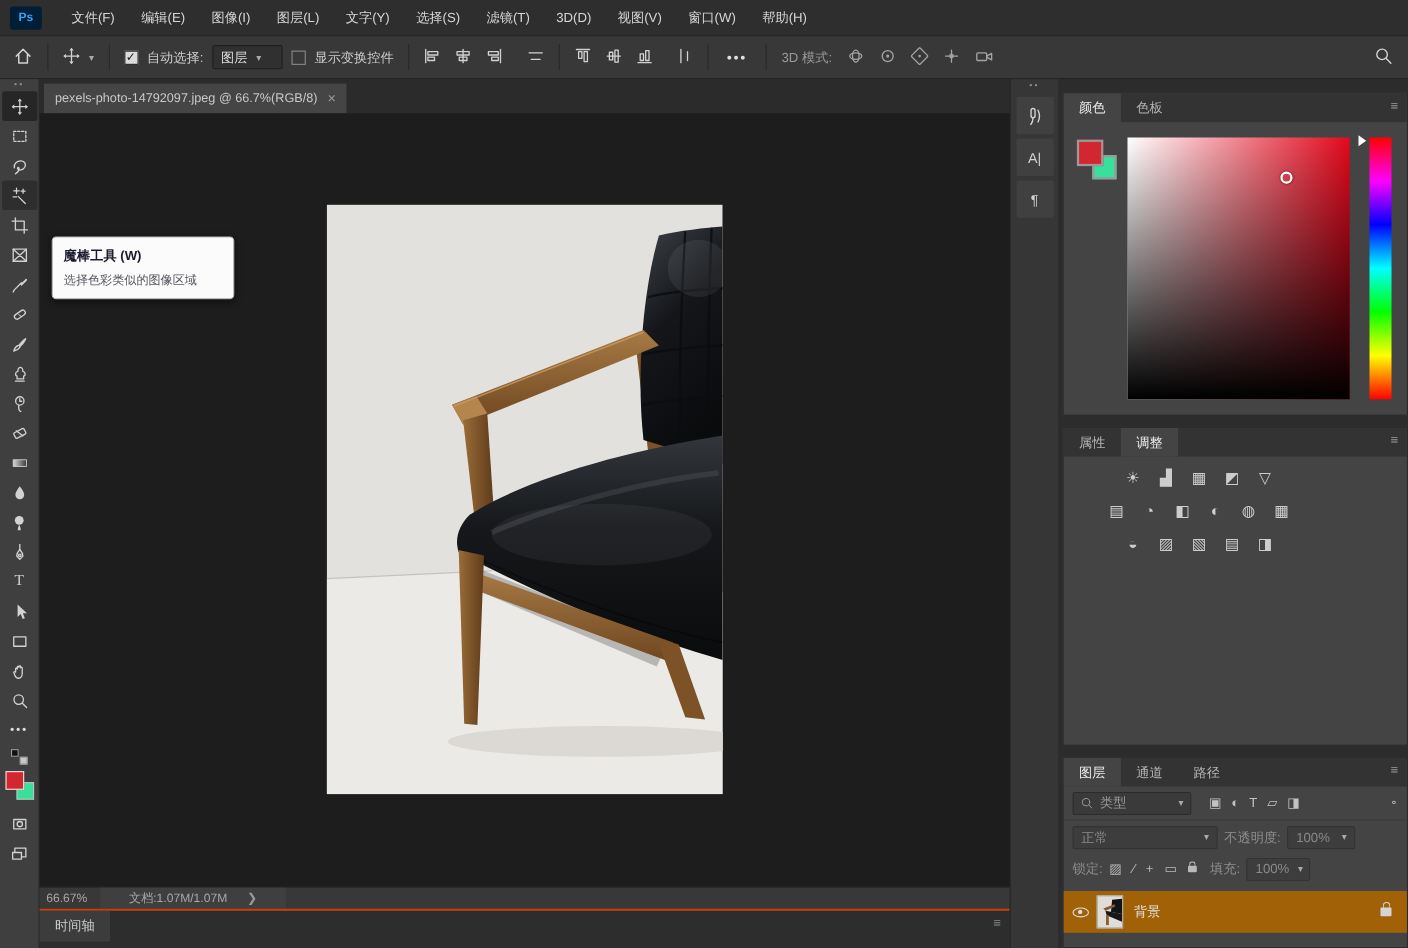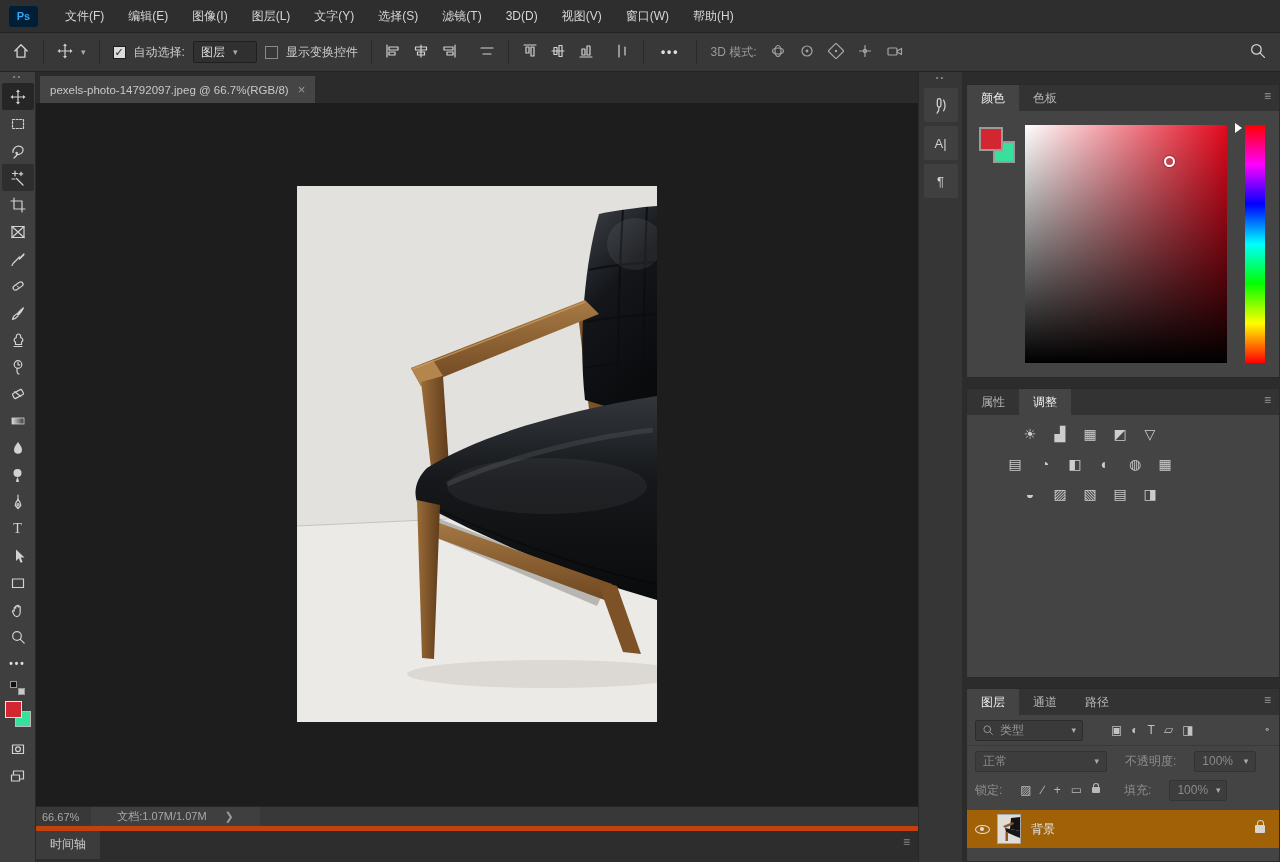--- a/index.html
+++ b/index.html
@@ -58,21 +58,21 @@
   .photo { position:absolute; left:261px; top:83px; width:360px; height:536px; }
   .tooltip { position:absolute; left:11px; top:112px; width:166px; background:#fbfbfb;
     border:1px solid #b7b7b7; border-radius:4px; padding:8px 10px 9px; box-shadow:0 2px 6px rgba(0,0,0,.5); }
   .tooltip .tt-title { color:#1b1b2e; font-weight:bold; font-size:12px; }
   .tooltip .tt-desc { color:#55555f; font-size:11px; margin-top:6px; }
   .statusbar { height:20px; background:#383838; border-top:1px solid #262626; display:flex;
     align-items:center; color:#a8a8a8; font-size:11px; }
   .statusbar .zoom-ro { padding:0 12px 0 6px; }
   .statusbar .doc-box { background:#3f3f3f; height:100%; display:flex; align-items:center; padding:0 26px; }
   .statusbar .chev2 { margin-left:18px; color:#9a9a9a; }
-  .timeline { height:36px; background:#2d2d2d; border-top:5px solid #c2410c; display:flex; align-items:flex-start; }
+  .timeline { height:36px; background:#2d2d2d; border-top:2px solid #c2410c; display:flex; align-items:flex-start; }
   .tl-tab { background:#3c3c3c; color:#c9c9c9; padding:5px 14px 6px; font-size:12px; }
   .tl-menu { margin-left:auto; color:#8a8a8a; padding:4px 8px; font-size:12px; }
 
   
   .dock { width:362px; display:flex; background:#2c2c2c; }
   .dock-strip { width:44px; background:#363636; border-left:1px solid #282828; display:flex;
     flex-direction:column; align-items:center; padding-top:3px; gap:4px; }
   .strip-btn { width:34px; height:34px; background:#404040; border-radius:2px; display:flex;
     align-items:center; justify-content:center; color:#d0d0d0; font-size:13px; }
   .panels { flex:1; display:flex; flex-direction:column; padding:12px 0 0 4px; }
@@ -100,21 +100,21 @@
   
   .panel.adjust { height:290px; margin-bottom:10px; }
   .adj-body { padding:10px 14px; }
   .adj-title { color:#cfcfcf; margin-bottom:14px; }
   .adj-rows { display:flex; flex-direction:column; gap:11px; padding-right:66px; }
   .adj-row { display:flex; justify-content:center; gap:7px; }
   .adj-icon { width:23px; height:19px; color:#cdcdcd; font-size:14px; line-height:19px; text-align:center; }
 
   
   .panel.layers { flex:1; }
-  .lr { display:flex; align-items:center; padding:0 8px; gap:18px; }
+  .lr { display:flex; align-items:center; padding:0 8px; gap:6px; }
   .filter-row { height:31px; border-bottom:1px solid #393939; }
   .search-box { background:#3a3a3a; border:1px solid #2c2c2c; border-radius:2px; height:21px;
     display:flex; align-items:center; gap:6px; padding:0 6px; width:108px; color:#9a9a9a; }
   .fl-icons { display:flex; gap:9px; margin-left:10px; color:#c2c2c2; font-size:12px; }
   .fl-toggle { margin-left:auto; color:#d0d0d0; font-size:9px; }
   .blend-row { height:30px; }
   .disabled-box { background:#3d3d3d; border:1px solid #333; border-radius:2px; height:21px;
     display:flex; align-items:center; gap:8px; padding:0 7px; color:#8a8a8a; }
   .g-label { color:#8d8d8d; }
   .lock-row { height:28px; }
@@ -476,20 +476,24 @@
           <polygon points="135,330 310,398 300,420 140,352" fill="#1a1a1a" opacity="0.25"></polygon>
 
           <polygon points="128,332 315,398 313,416 129,348" fill="url(#woodArm)"></polygon>
 
           <polygon points="120,314 143,319 137,473 125,472" fill="url(#woodLeg)"></polygon>
 
           <polygon points="300,394 320,400 344,468 326,466" fill="#7c5226"></polygon>
         </svg>
       </div>
 
+      <div class="tooltip">
+        <div class="tt-title">魔棒工具 (W)</div>
+        <div class="tt-desc">选择色彩类似的图像区域</div>
+      </div>
     </div>
 
     <div class="statusbar">
       <span class="zoom-ro">66.67%</span>
       <div class="doc-box">
         <span>文档:1.07M/1.07M</span>
         <span class="chev2">❯</span>
       </div>
     </div>
 

